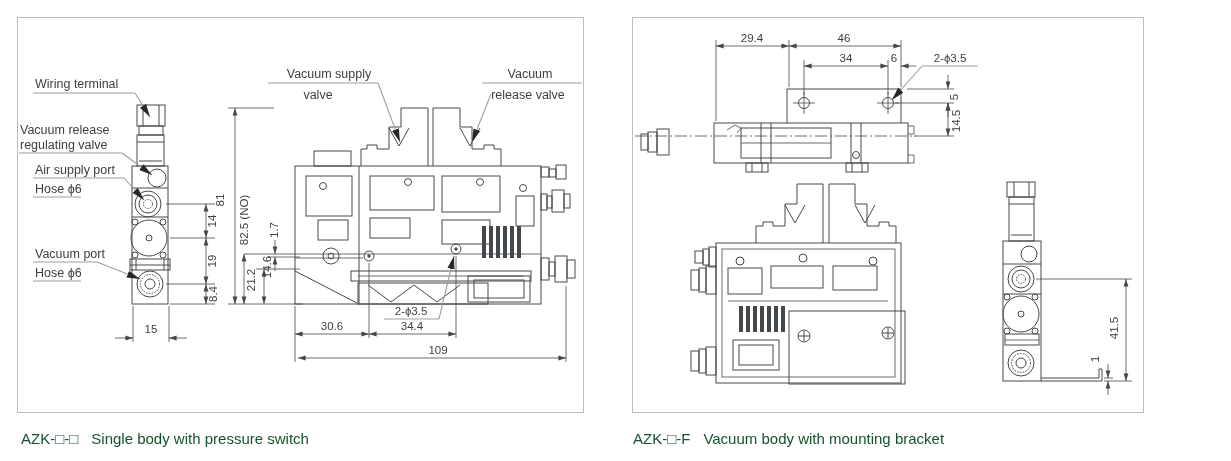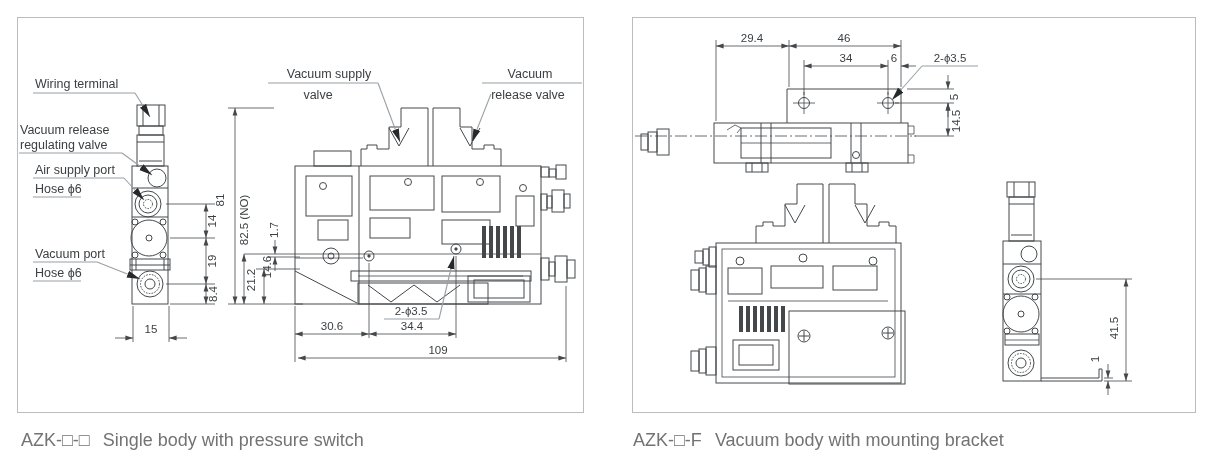--- a/index.html
+++ b/index.html
@@ -1,21 +1,21 @@
 <!DOCTYPE html>
 <html><head>
 <meta charset="utf-8">
 <style>
   html,body{margin:0;padding:0;background:#ffffff;}
   body{width:1231px;height:461px;position:relative;font-family:"Liberation Sans",sans-serif;}
   .panel{position:absolute;top:17px;height:396px;border:1.5px solid #b9bdc0;background:#fff;box-sizing:border-box;}
   #panel1{left:17px;width:567px;}
-  #panel2{left:632px;width:564px;}
+  #panel2{left:632px;width:512px;}
   .panel svg{position:absolute;left:0;top:0;}
-  .caption{position:absolute;top:430px;font-size:18px;color:#737373;white-space:nowrap;}
+  .caption{position:absolute;top:430px;font-size:15px;color:#14532d;white-space:nowrap;}
   #cap1{left:21px;}
   #cap2{left:633px;}
   .cap-code{margin-right:13px;}
   svg text{font-family:"Liberation Sans",sans-serif;fill:#3c4043;}
   svg .d{font-size:11.5px;}
   svg .t{font-size:12.5px;}
   svg .ln{stroke:#45484b;fill:none;stroke-width:1;}
   svg .thin{stroke:#45484b;fill:none;stroke-width:0.8;}
   svg .gray{stroke:#9aa0a4;fill:none;stroke-width:1.1;}
   svg .fillslot{fill:#45484b;stroke:none;}

